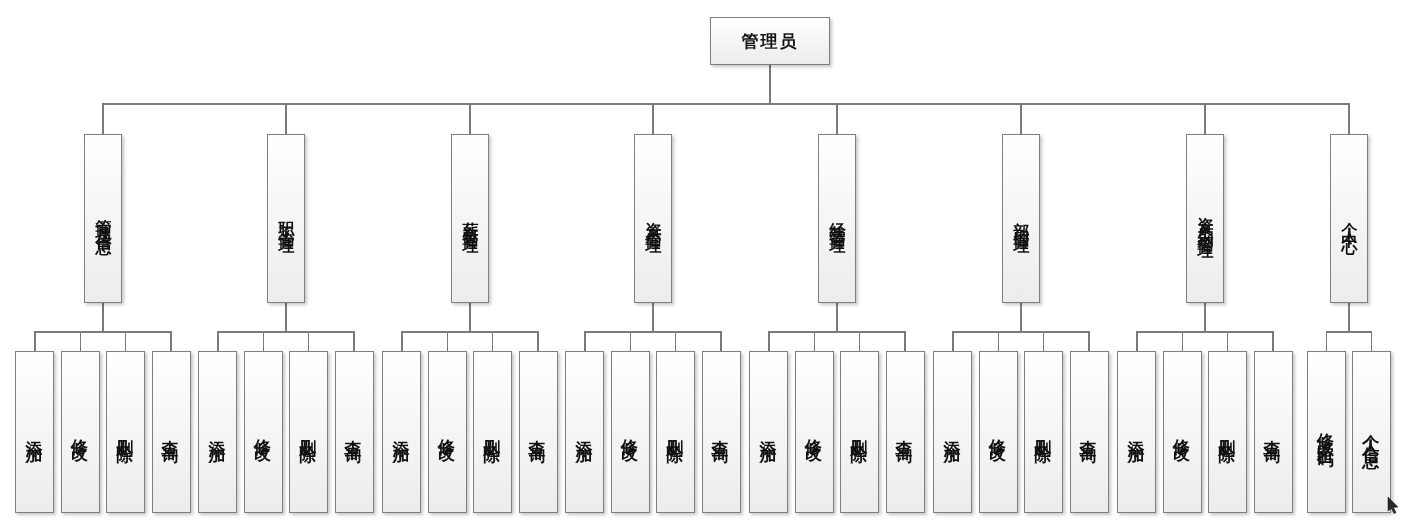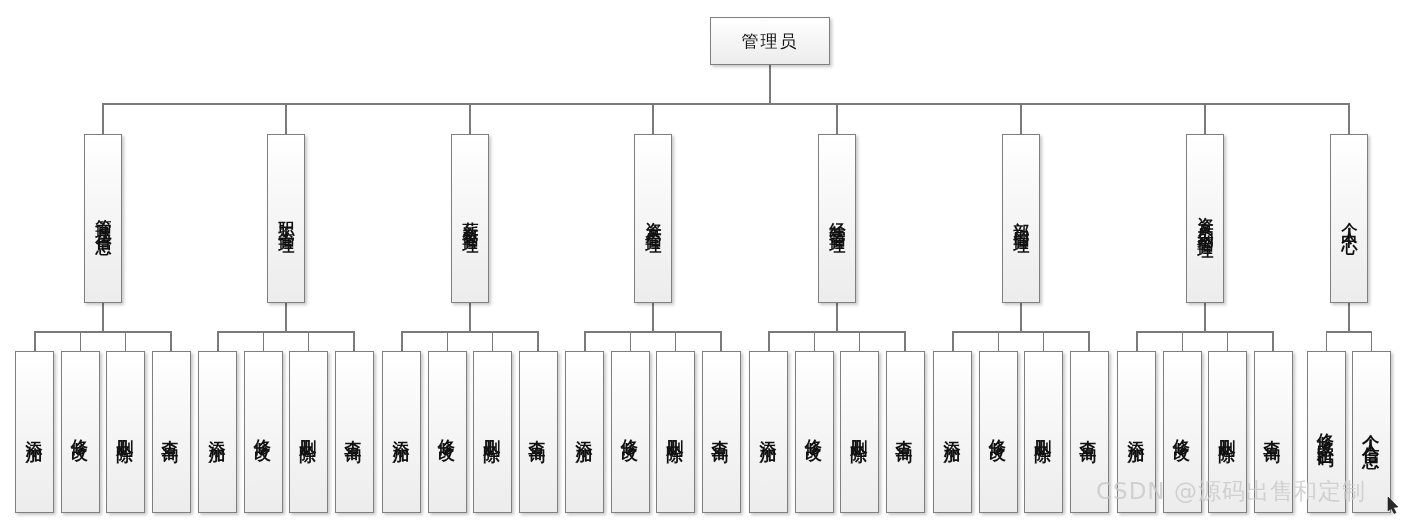--- a/index.html
+++ b/index.html
@@ -21,21 +21,21 @@
   }
   .box{
     position:absolute;
     box-sizing:border-box;
     border:1px solid var(--box-border);
     background:linear-gradient(180deg,var(--fill-top) 0%,var(--fill-bottom) 100%);
     box-shadow:2px 2px 3px rgba(0,0,0,0.22);
     display:flex;align-items:center;justify-content:center;
     z-index:2;
   }
-  .root-box{font-size:17px;font-weight:normal;letter-spacing:2px;color:var(--text);}
+  .root-box{font-size:17px;font-weight:bold;letter-spacing:2px;color:var(--text);}
   .vtext{
     writing-mode:vertical-rl;
     text-orientation:upright;
     font-weight:bold;
     color:var(--text);
     white-space:nowrap;
   }
   .branch-label{font-size:16px;letter-spacing:5px;}
   .leaf-label{font-size:17px;letter-spacing:6px;}
   .line{position:absolute;background:var(--connector);z-index:1;}
@@ -229,18 +229,17 @@
       <div class="line" style="left: 1325.55px; top: 332px; width: 1.5px; height: 19px;"></div>
       <div class="box" style="left: 1306.8px; top: 351px; width: 39px; height: 162px;">
         <span class="vtext leaf-label">修改密码</span>
       </div>
       <div class="line" style="left: 1370.95px; top: 332px; width: 1.5px; height: 19px;"></div>
       <div class="box" style="left: 1352.2px; top: 351px; width: 39px; height: 162px;">
         <span class="vtext leaf-label">个人信息</span>
       </div>
     </div>
 
-  <div id="watermark">CSDN @源码出售和定制</div>
 
   <svg id="cursor" width="13" height="17" viewBox="0 0 13 17">
     <path d="M1,0 L11,10 L6.3,10.4 L9.1,15.6 L7.1,16.6 L4.4,11.4 L1,14 Z" fill="#2a2a2a" stroke="#111" stroke-width="0.5"></path>
   </svg>
 </div>
 
 </body></html>

